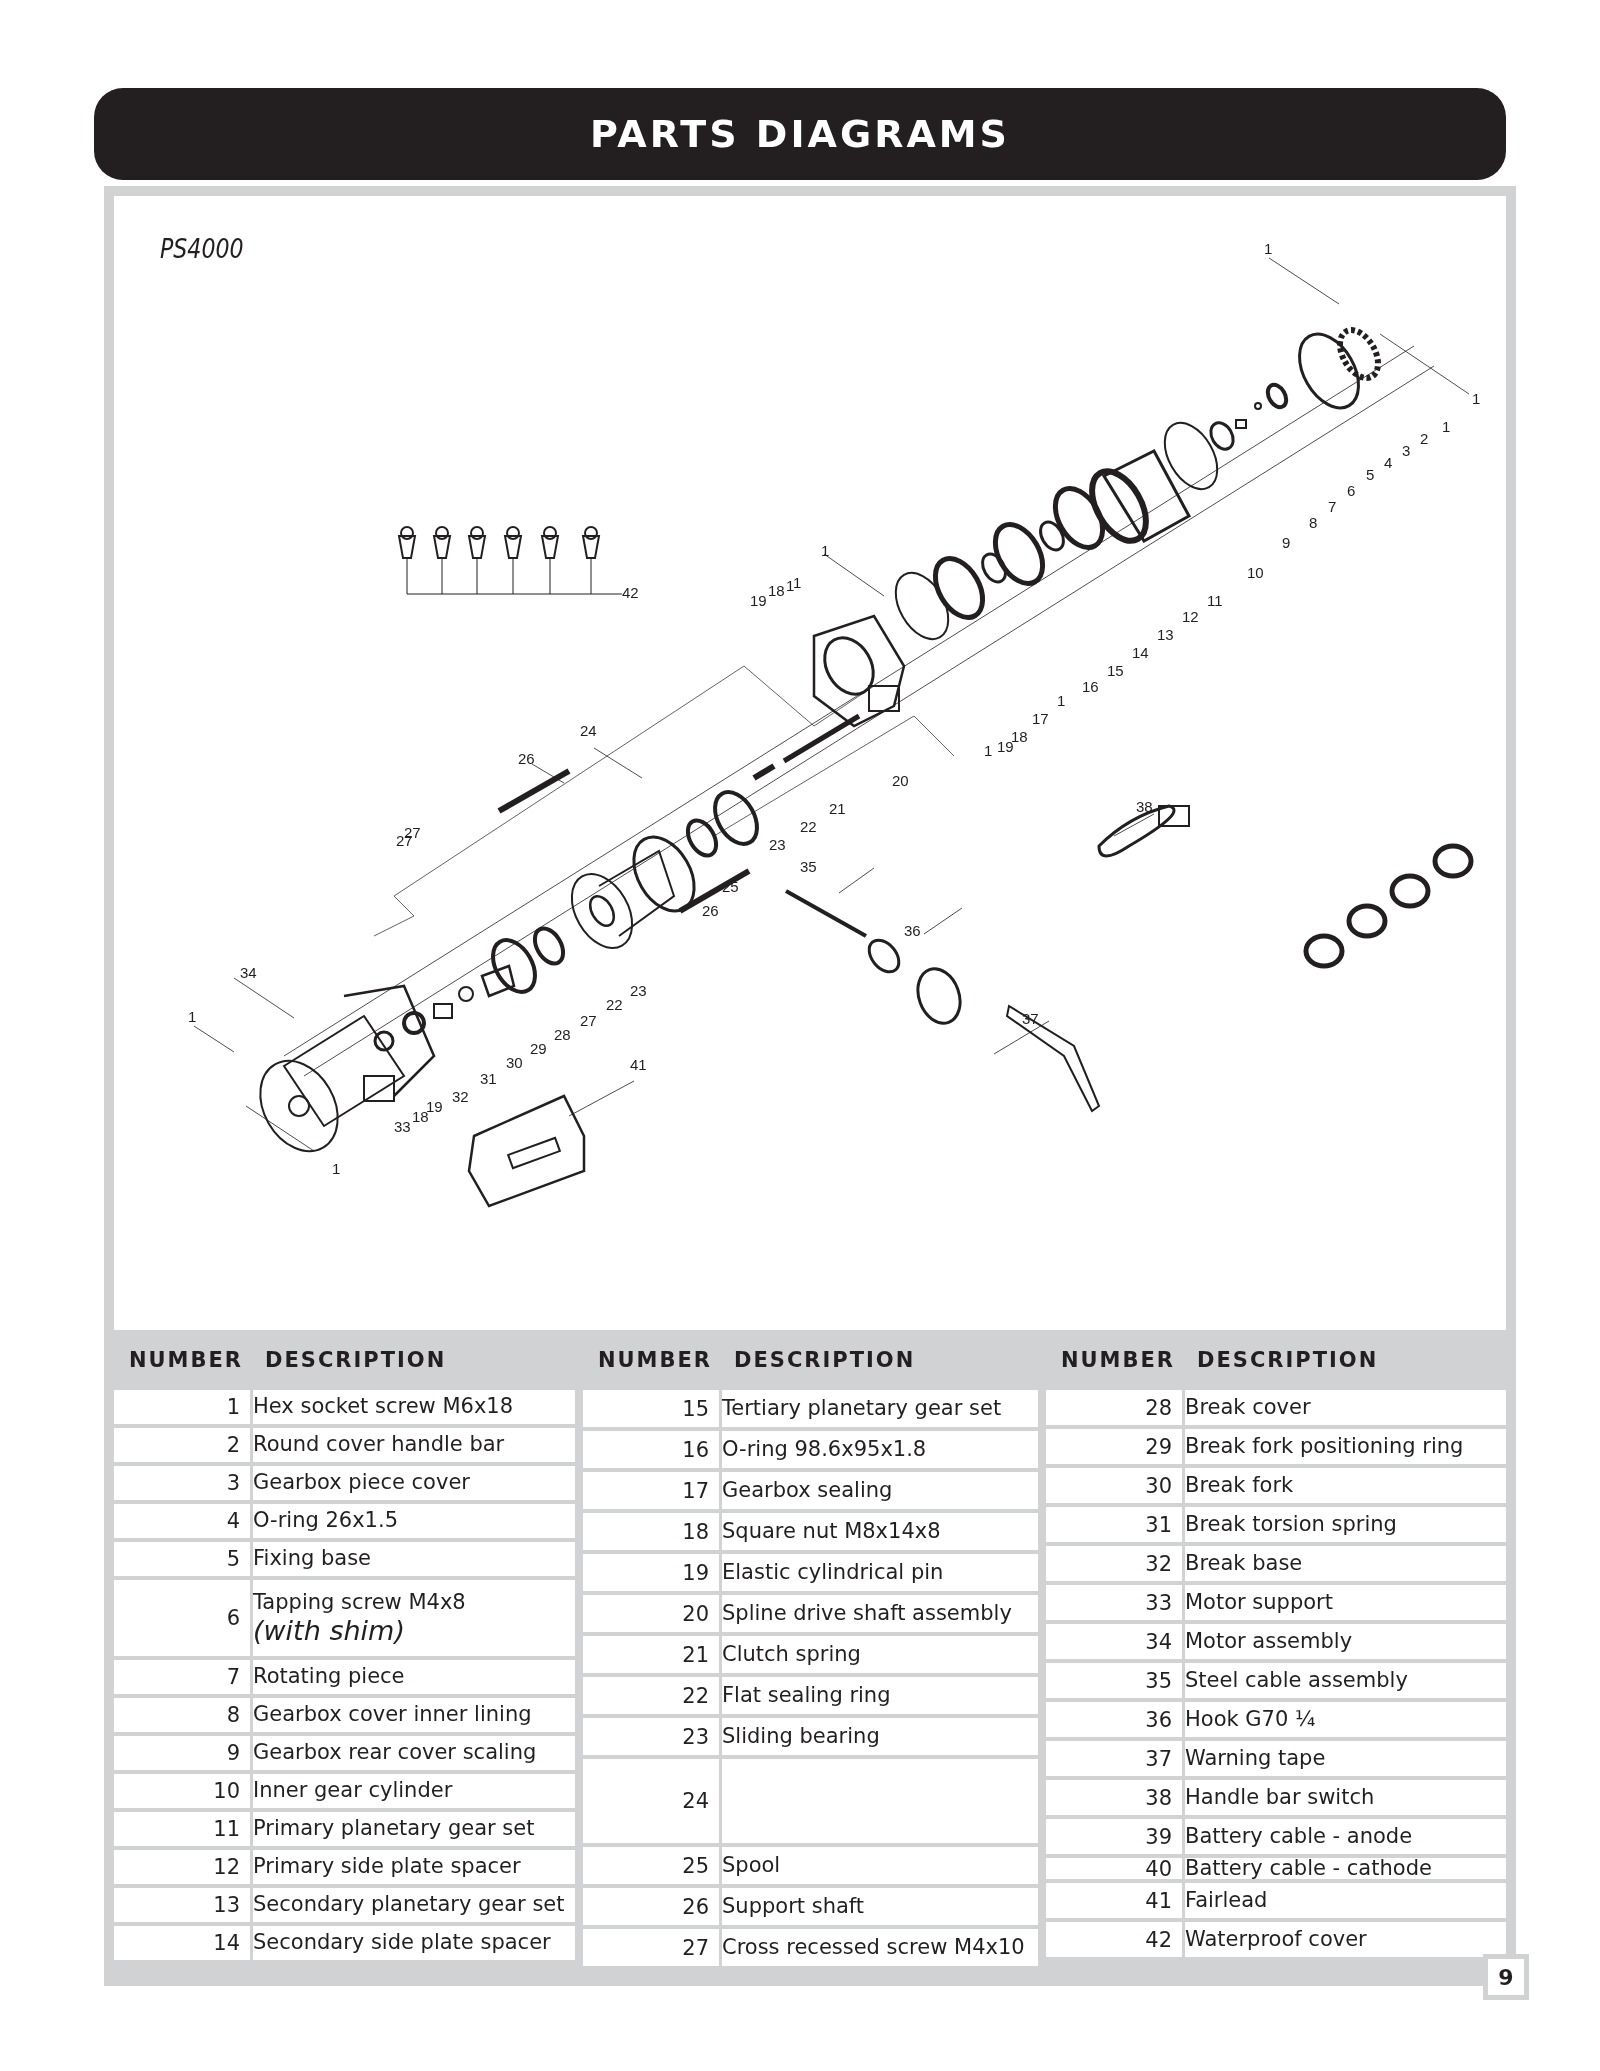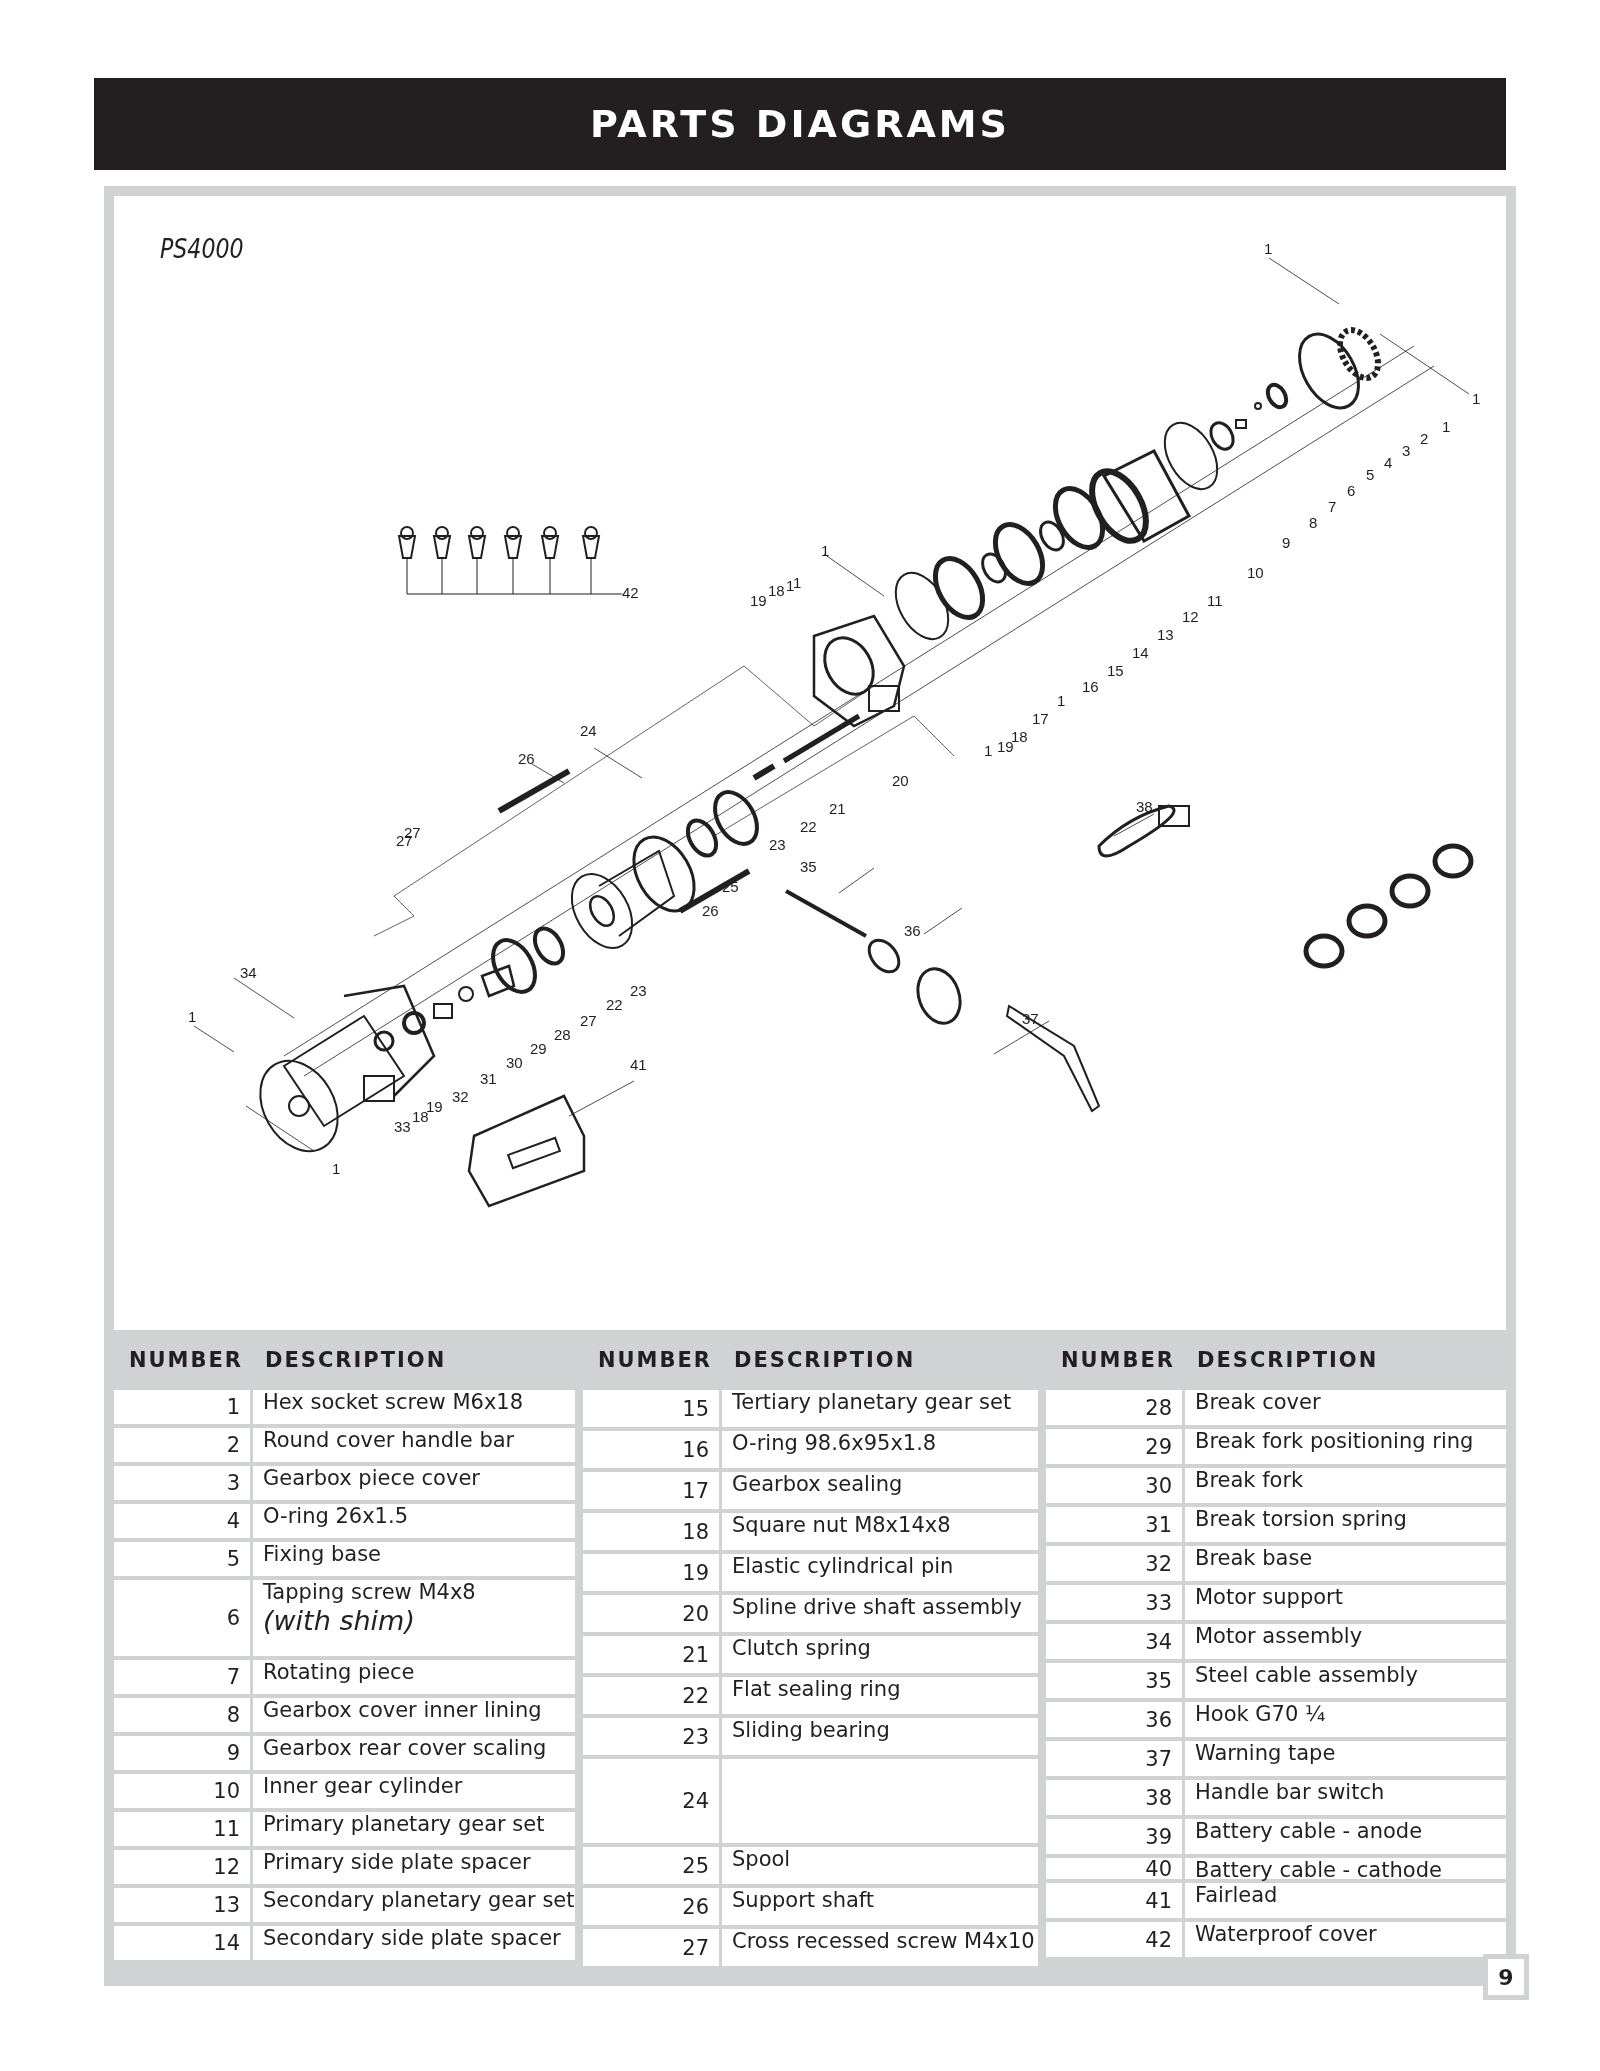--- a/index.html
+++ b/index.html
@@ -1,21 +1,21 @@
 <!DOCTYPE html>
 <html><head>
 <meta charset="utf-8">
 <style>
   * { box-sizing: border-box; margin: 0; padding: 0; }
   html, body { width: 1600px; height: 2071px; background: #ffffff; overflow: hidden; }
   body { position: relative; font-family: "DejaVu Sans", sans-serif; color: #231f20; }
 
   .header-bar {
-    position: absolute; left: 94px; top: 78px; width: 1412px; height: 92px;
-    background: #231f20; display: flex; align-items: center; justify-content: center;
+    position: absolute; left: 94px; top: 88px; width: 1412px; height: 92px;
+    background: #231f20; display: flex; align-items: center; justify-content: center; border-radius: 29px;
   }
   .header-title {
     color: #ffffff; font-family: "DejaVu Sans", sans-serif; font-weight: bold;
     font-size: 38px; letter-spacing: 3px;
   }
 
   .frame {
     position: absolute; left: 94px; top: 186px; width: 1412px; height: 1800px;
     background: #d1d2d3;
     margin-left: 10px;
@@ -48,22 +48,22 @@
   .rows { display: flex; flex-direction: column; gap: 4px; background: #d1d2d3; }
   .row {
     display: flex; background: #ffffff; align-items: stretch;
   }
   .row .num {
     width: 139px; text-align: right; padding-right: 10px; font-size: 21px;
     display: flex; align-items: center; justify-content: flex-end;
     border-right: 3px solid #d1d2d3; color: #231f20;
   }
   .row .desc {
-    flex: 1; padding-left: 10px; font-size: 21px; display: flex; flex-direction: column;
-    justify-content: flex-start; color: #231f20; white-space: nowrap;
+    flex: 1; font-size: 21px; display: flex; flex-direction: column;
+    justify-content: center; color: #231f20; white-space: nowrap;
   }
   .row .desc .note { font-style: italic; font-size: 27px; line-height: 1.15; }
   .row .desc .main { line-height: 1.2; }
 
   .page-num {
     position: absolute; left: 1483px; top: 1954px; width: 46px; height: 46px;
     background: #ffffff; border: 5px solid #d1d2d3;
     display: flex; align-items: center; justify-content: center;
     font-weight: bold; font-size: 22px; color: #231f20;
   }

